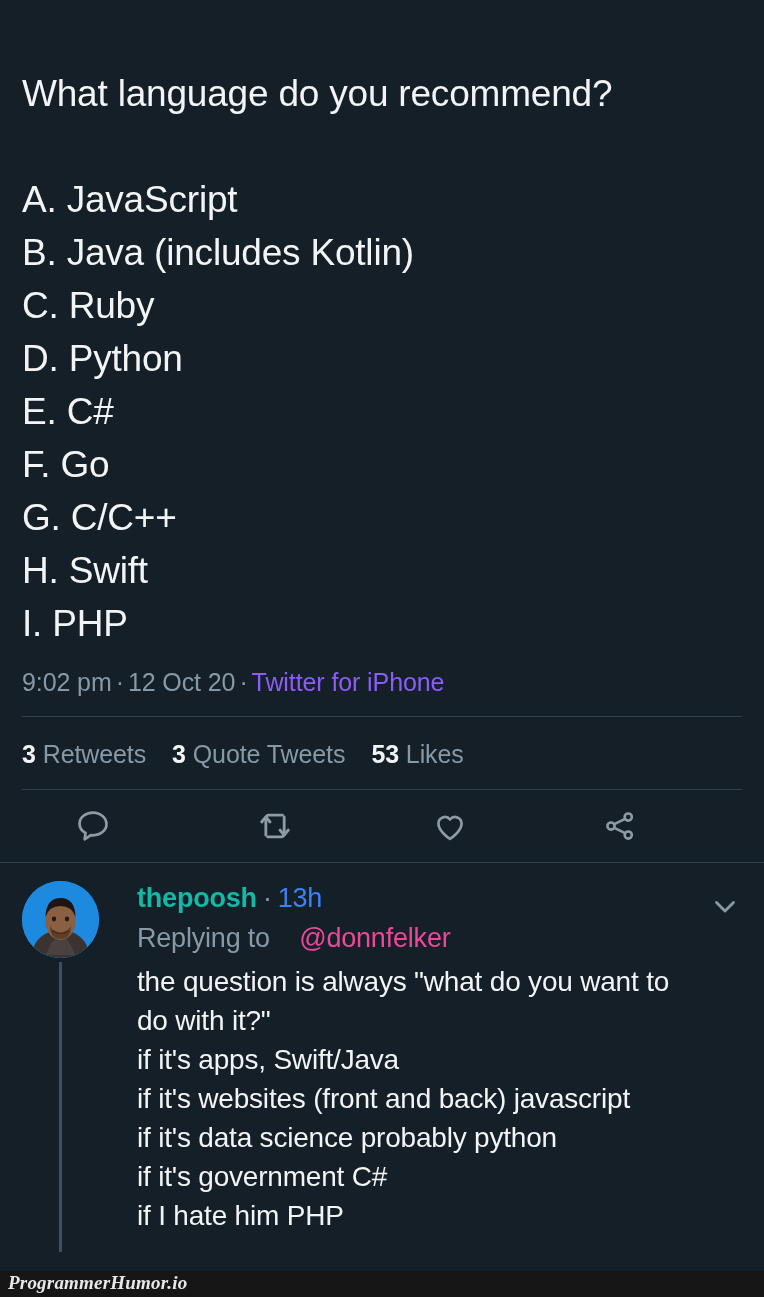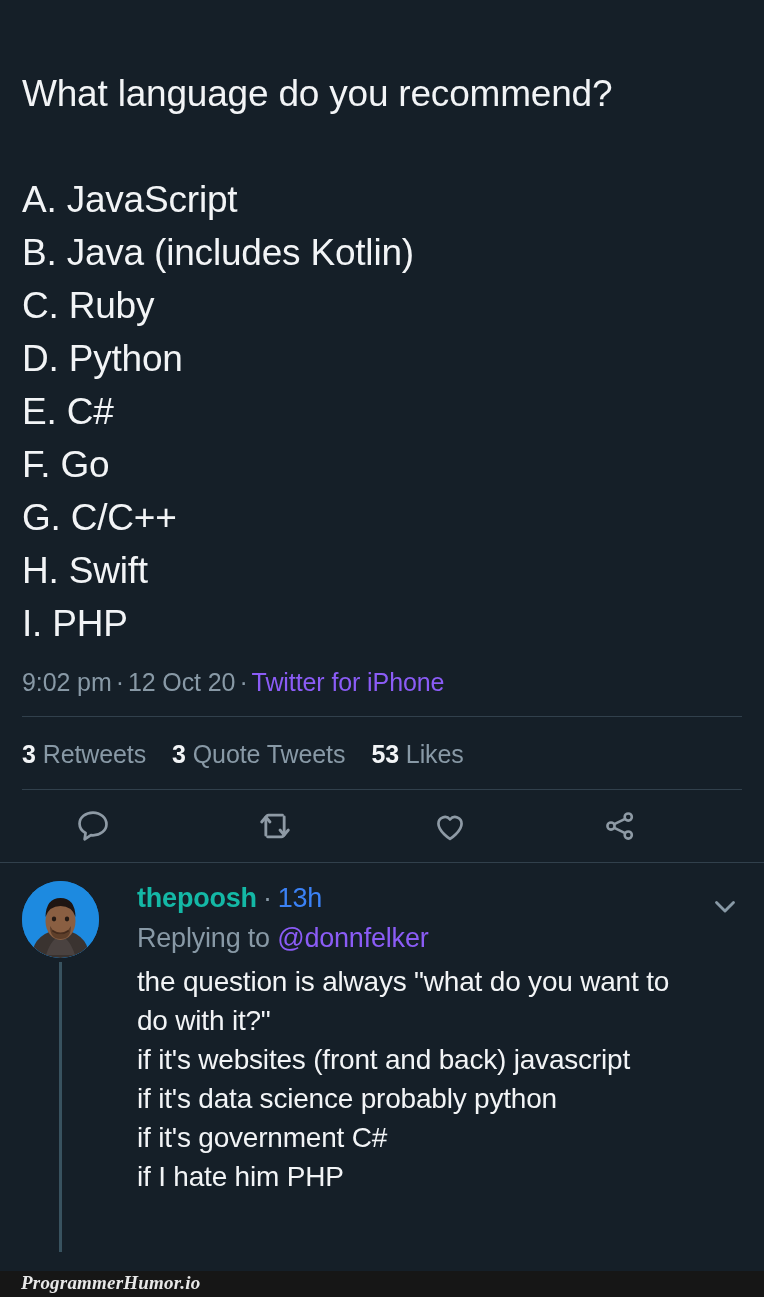--- a/index.html
+++ b/index.html
@@ -148,42 +148,42 @@
     top: 26px;
     cursor: pointer;
   }
   .replying-to {
     font-size: 27px;
     line-height: 40px;
     color: #8899a6;
     letter-spacing: -0.2px;
     margin-top: 3px;
   }
-  .replying-to .mention { color: #8b5cf6; }
+  .replying-to .mention { color: #ec4899; margin-left: 22px; }
   .reply-text {
     color: #f2f4f6;
     font-size: 28px;
     line-height: 39px;
     letter-spacing: -0.2px;
     margin-top: 4px;
   }
   .reply-text span { display: block; }
 
   
   .watermark-bar {
     position: absolute;
     left: 0;
     bottom: 0;
     width: 100%;
     height: 26px;
     background: #161616;
   }
   .watermark-text {
     position: absolute;
-    left: 21px;
+    left: 8px;
     bottom: 3px;
     font-family: "Liberation Serif", serif;
     font-style: italic;
     font-weight: bold;
     font-size: 19px;
     line-height: 22px;
     color: #e8e8e8;
     letter-spacing: 0.2px;
   }
 </style>
@@ -299,20 +299,21 @@
       </div>
 
       <div class="replying-to">
         <span>Replying to</span>
         <span class="mention">@donnfelker</span>
       </div>
 
       <div class="reply-text">
         <span>the question is always "what do you want to</span>
         <span>do with it?"</span>
+        <span>if it's apps, Swift/Java</span>
         <span>if it's websites (front and back) javascript</span>
         <span>if it's data science probably python</span>
         <span>if it's government C#</span>
         <span>if I hate him PHP</span>
       </div>
 
     </div>
 
     <span class="chevron">
       <svg width="34" height="34" viewBox="0 0 24 24" fill="none" stroke="#8899a6" stroke-width="2" stroke-linecap="round" stroke-linejoin="round">

